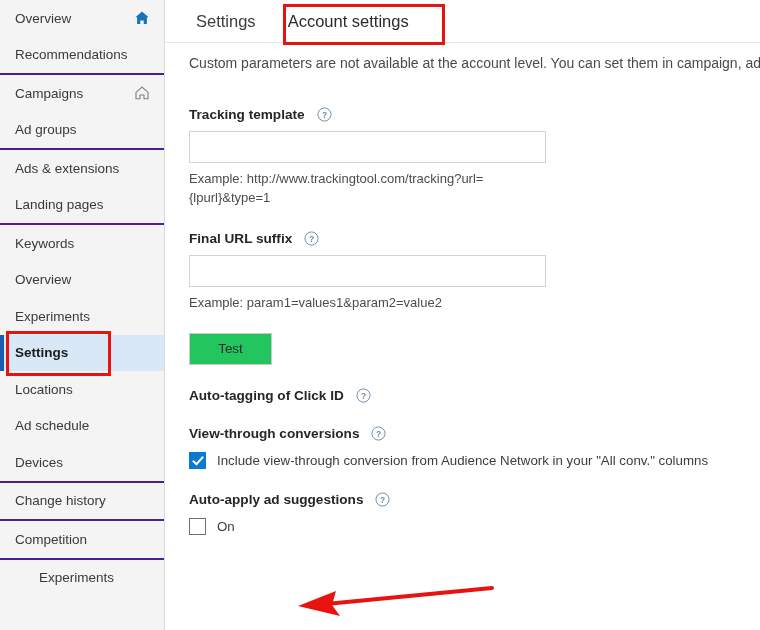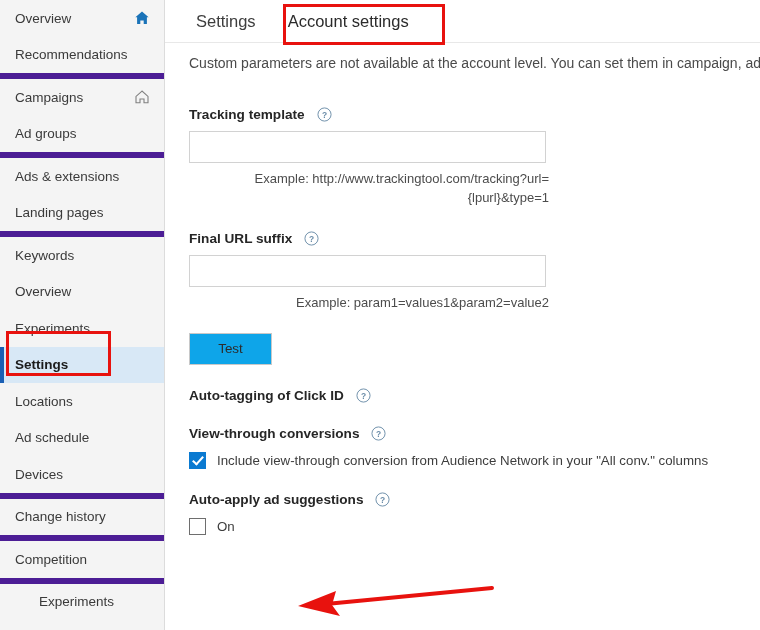--- a/index.html
+++ b/index.html
@@ -27,21 +27,21 @@
     width: 165px;
     min-width: 165px;
     height: 630px;
     background: #f4f4f4;
     border-right: 1px solid #dcdcdc;
     box-sizing: border-box;
     position: relative;
     overflow: hidden;
   }
   .nav-group {
-    border-bottom: 6px solid #4c1d95;
+    border-bottom: 2px solid #4c1d95;
   }
   .nav-group.last { border-bottom: none; padding-left: 24px; }
   .nav-item {
     height: 36.5px;
     display: flex;
     align-items: center;
     padding: 0 14px 0 15px;
     box-sizing: border-box;
     font-size: 13.5px;
     color: #3a3a3a;
@@ -140,27 +140,26 @@
     color: #333;
     outline: none;
     display: block;
   }
   .example {
     font-size: 13px;
     color: #4c4c4c;
     margin-top: 7px;
     line-height: 1.45;
     max-width: 360px;
-    text-align: right;
   }
   .test-button {
     margin-top: 20px;
     width: 83px;
     height: 32px;
-    background: #0ea5e9;
+    background: #22c55e;
     border: 1px solid #c8c8c8;
     font-family: "Liberation Sans", sans-serif;
     font-size: 13.4px;
     color: #2c2c2c;
     cursor: pointer;
   }
   .section {
     margin-top: 23px;
   }
   .checkbox-row {

